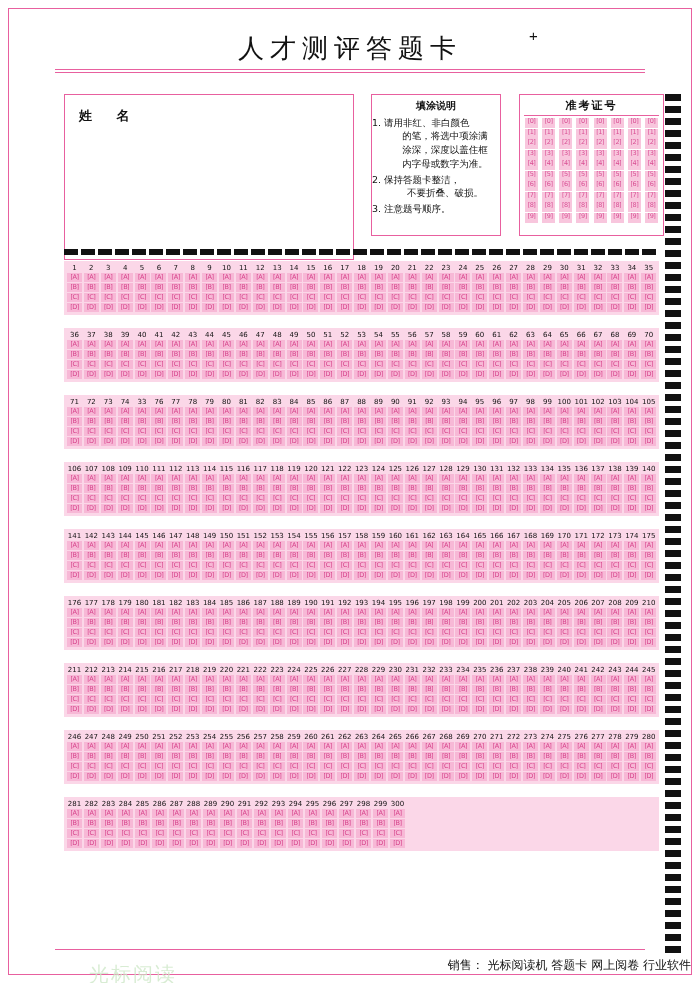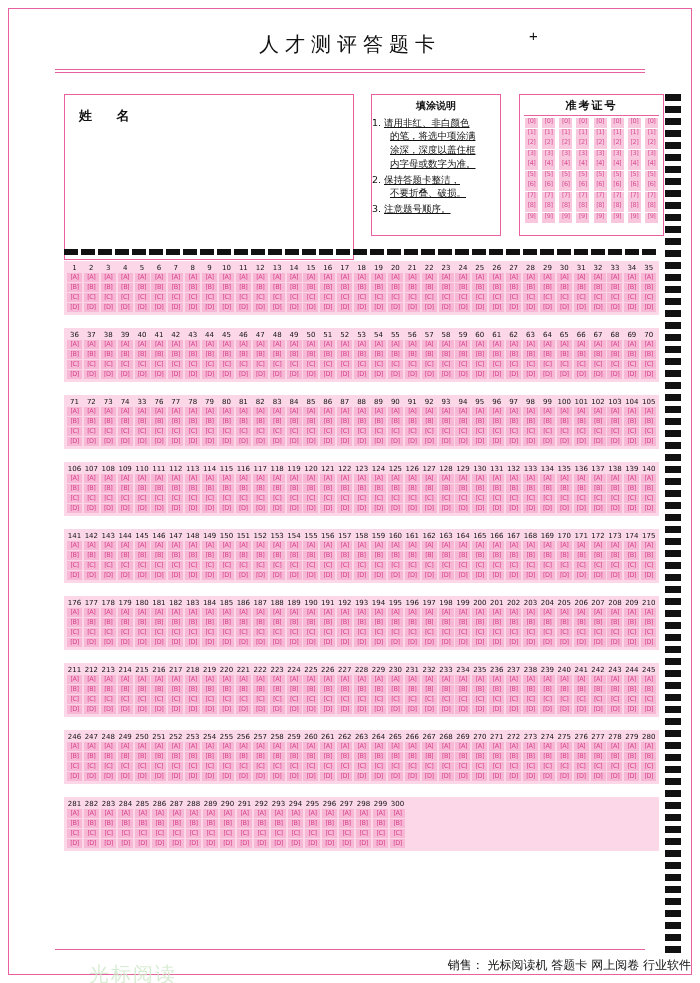--- a/index.html
+++ b/index.html
@@ -17,21 +17,21 @@
     border:1px solid #e8609f;
     box-sizing:border-box;
     background:#fff;
   }
   
   .title{
     position:absolute;
     left:0;right:0;top:22px;
     text-align:center;
     font-family:"DejaVu Serif","Liberation Serif",serif;
-    font-size:20px;
+    font-size:26px;
     letter-spacing:6px;
     color:#111;
   }
   .title-plus{
     position:absolute;
     left:520px;top:18px;
     font-size:15px;color:#111;
     font-family:"Liberation Sans",sans-serif;
   }
   
@@ -65,22 +65,22 @@
     padding:4px 0;
     font-size:9.5px;
     line-height:1.45;
     color:#111;
   }
   .instr .ih{
     text-align:center;font-weight:bold;font-size:10px;
     margin-bottom:2px;
   }
   .instr ol{margin:0;padding-left:12px;}
-  .instr li{margin-bottom:2px;text-decoration:underline;}
-  .instr .sub{display:block;text-indent:6px;}
+  .instr li{margin-bottom:2px;}
+  .instr .sub{display:block;text-indent:6px;text-align:center;}
 
   
   .exambox{
     position:absolute;
     left:510px;top:85px;width:145px;height:142px;
     border:1px solid #e8609f;
     box-sizing:border-box;
   }
   .exambox .eh{
     text-align:center;font-size:11px;font-weight:bold;

